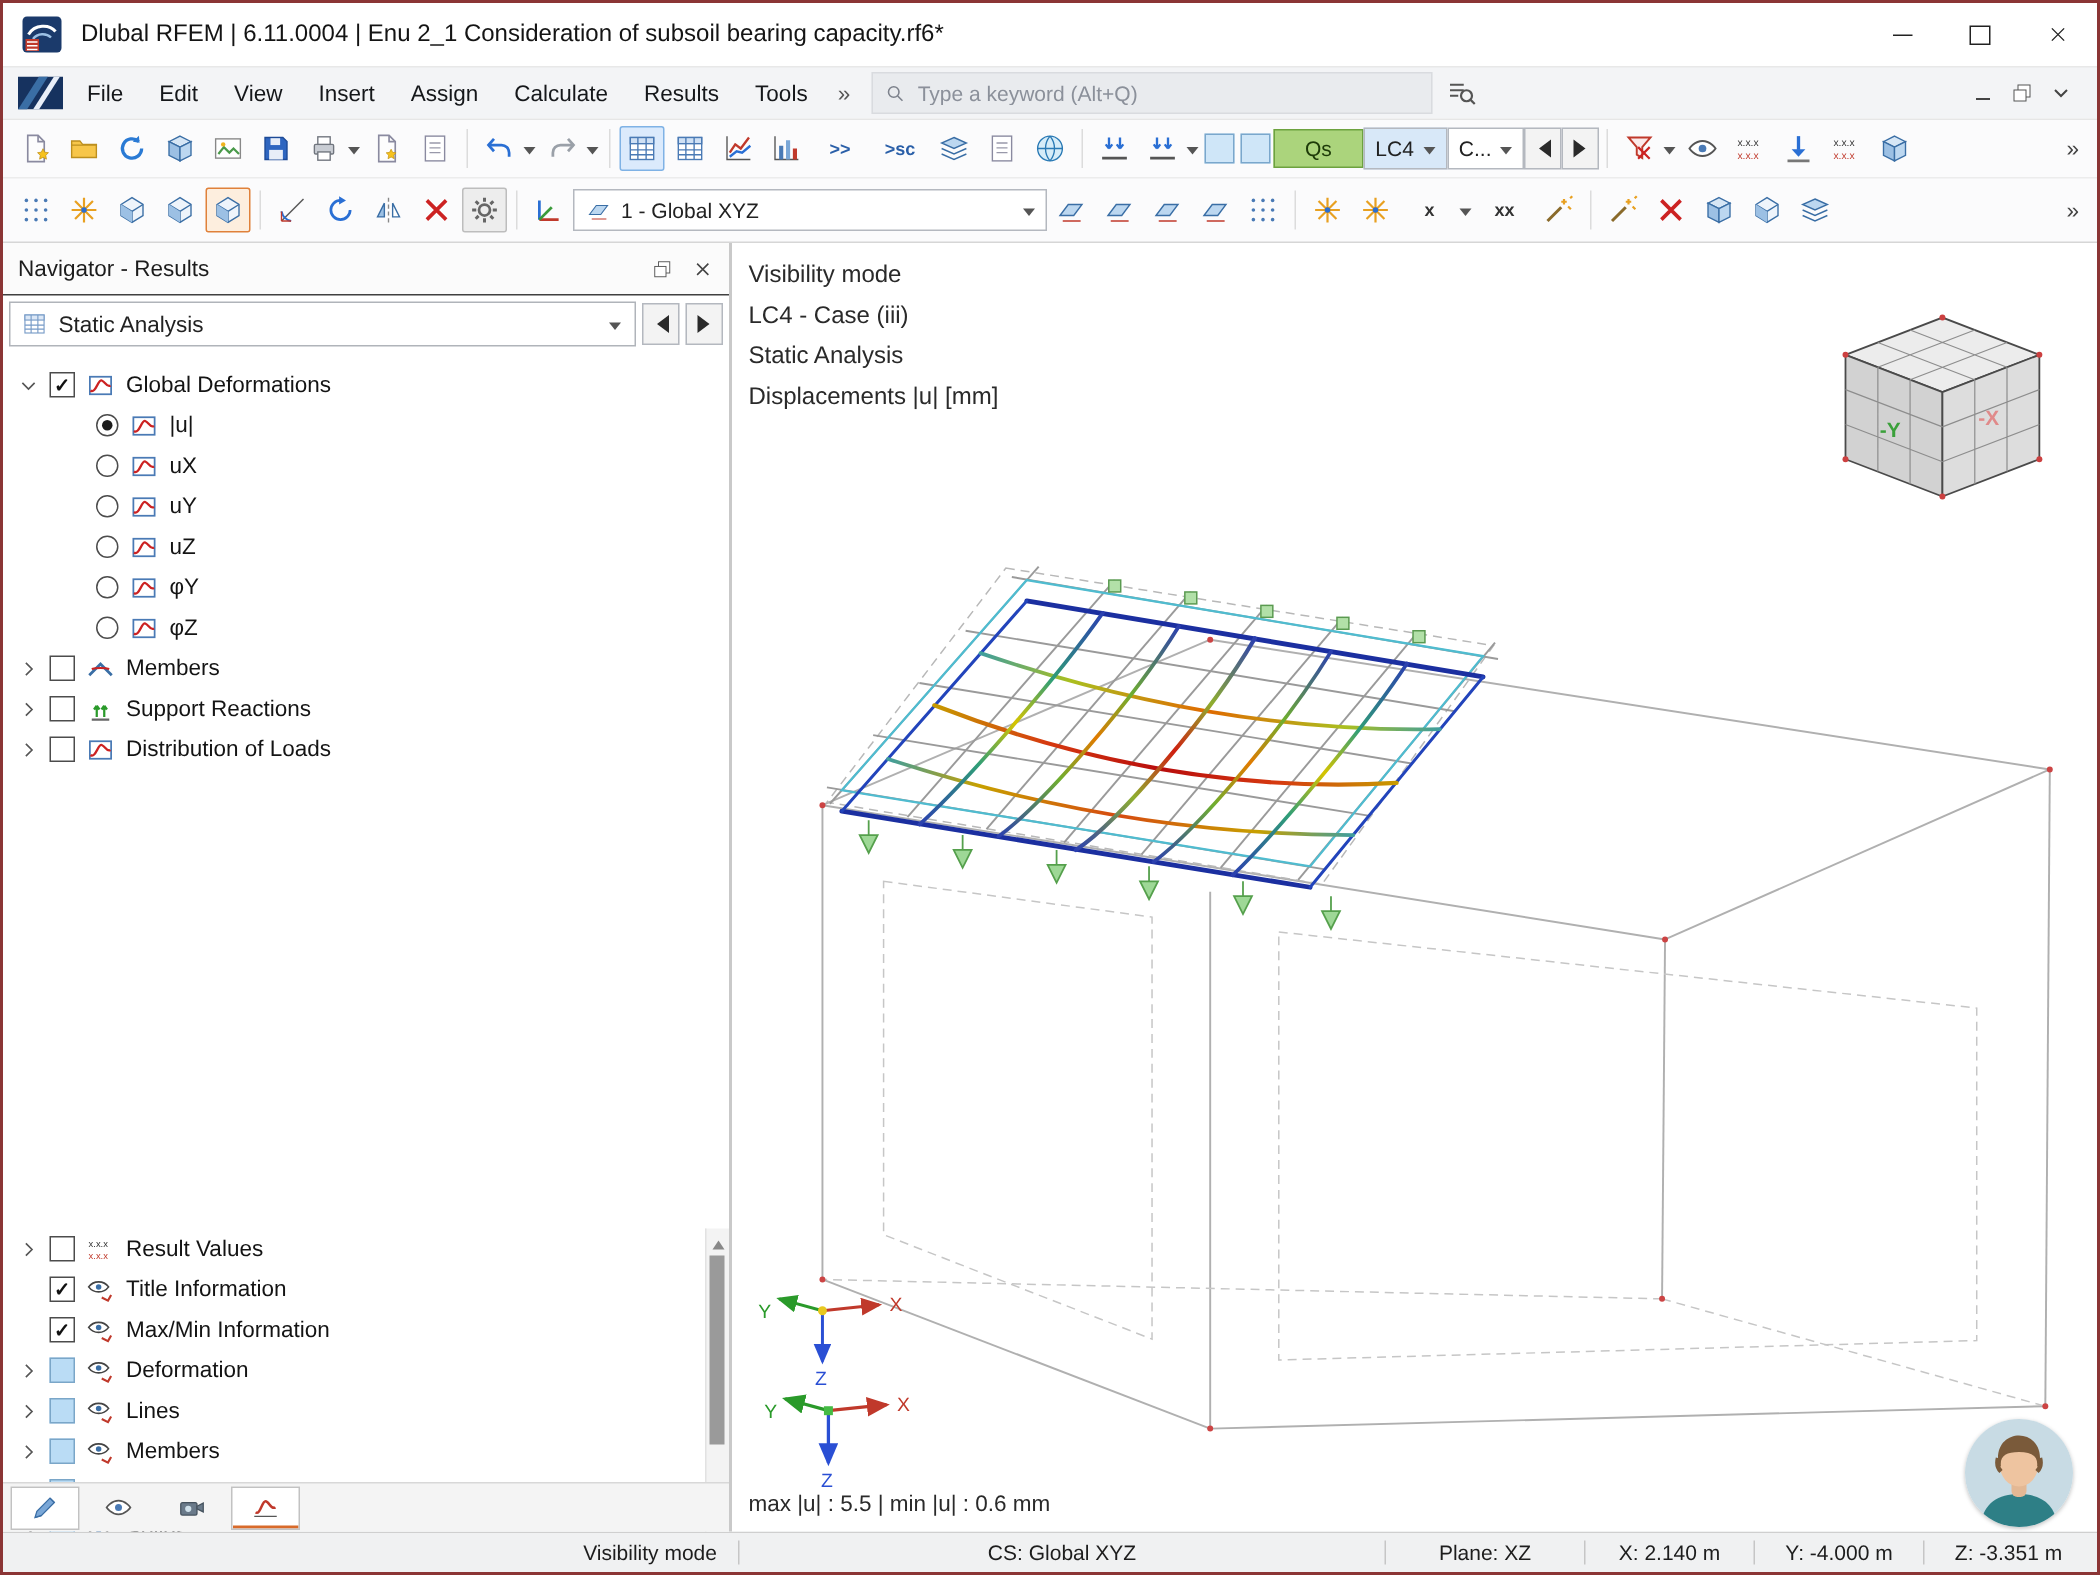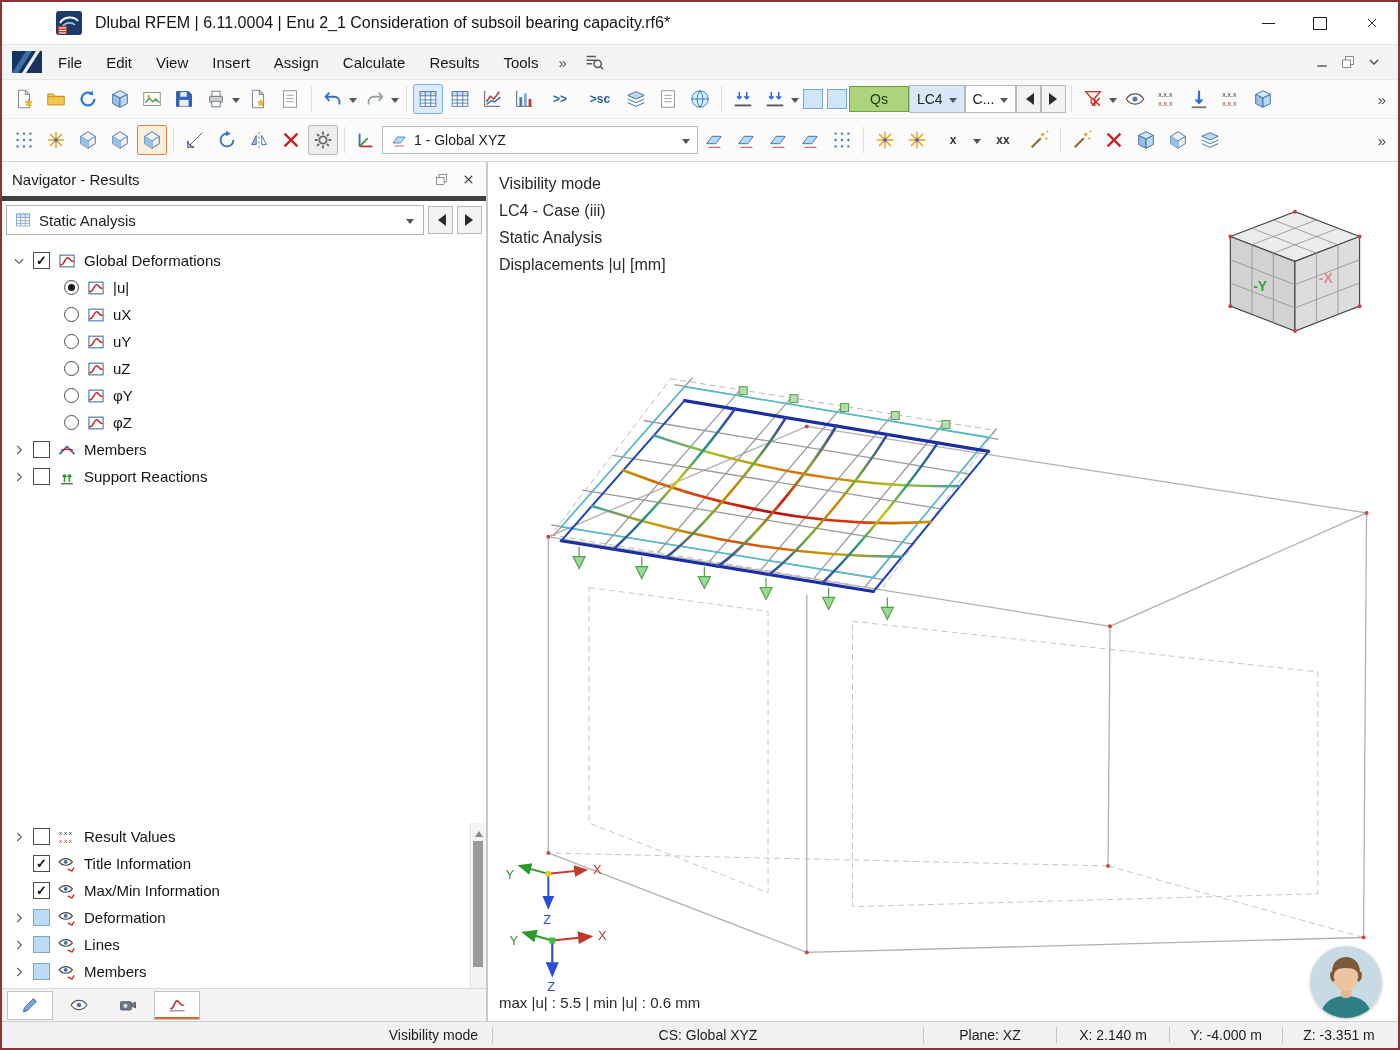--- a/index.html
+++ b/index.html
@@ -1,18 +1,18 @@
 <!DOCTYPE html>
 <html><head>
 <meta charset="utf-8">
 <style>
   html,body{margin:0;padding:0;background:#9a9a9a;font-family:"Liberation Sans",sans-serif;}
   .win{width:1400px;height:1050px;border:2px solid #8b3535;background:#fff;display:flex;flex-direction:column;box-sizing:border-box;position:relative;}
   
-  .titlebar{height:42px;display:flex;align-items:center;padding-left:12px;background:#fff;flex:none;margin-left:41px;}
+  .titlebar{height:42px;display:flex;align-items:center;padding-left:12px;background:#fff;flex:none;}
   .app-ic{width:28px;height:28px;flex:none;}
   .title{font-size:16px;color:#141414;margin-left:12px;white-space:nowrap;}
   .wbtns{margin-left:auto;display:flex;height:100%;}
   .wbtn{width:52px;display:flex;align-items:center;justify-content:center;}
   .glyph-min{width:13px;height:0;border-top:1.6px solid #222;}
   .glyph-max{width:12px;height:11px;border:1.6px solid #222;}
   .glyph-close{width:14px;height:14px;}
   
   .menubar{height:34px;display:flex;align-items:center;background:#f3f4f6;border-top:1px solid #e8e8e8;flex:none;padding:0 6px;}
   .rflag{width:30px;height:22px;flex:none;margin:0 4px;}
@@ -43,21 +43,21 @@
   .sqbtn{width:18px;height:18px;background:#cfe6f8;border:1px solid #7aa7cc;margin:0 2px;flex:none;}
   .navbtn{width:23px;height:26px;border:1px solid #b4b8bf;background:#f3f3f3;display:flex;align-items:center;justify-content:center;flex:none;}
   .tri-l{width:0;height:0;border:6px solid transparent;border-right:8px solid #2a2a2a;margin-right:4px;}
   .tri-r{width:0;height:0;border:6px solid transparent;border-left:8px solid #2a2a2a;margin-left:4px;}
   .ovf{margin-left:auto;color:#444;font-size:15px;padding-right:6px;}
   .wide-combo{width:300px;}
   .wide-combo .lbl{flex:1;}
   
   .main{flex:1;display:flex;min-height:0;}
   .nav{width:484px;flex:none;border-right:2px solid #c9c9c9;display:flex;flex-direction:column;position:relative;background:#fff;}
-  .nav-h{height:34px;display:flex;align-items:center;padding:0 10px;border-bottom:5px solid #404040;background:#fbfbfb;flex:none;justify-content:space-between;}
+  .nav-h{height:34px;display:flex;align-items:center;padding:0 10px;border-bottom:1px solid #404040;background:#fbfbfb;flex:none;justify-content:space-between;}
   .nav-title{font-size:15px;color:#1c1c1c;}
   .nav-hbtns{margin-left:auto;display:flex;gap:12px;align-items:center;}
   .nav-hbtns svg{width:15px;height:15px;}
   .an-row{height:38px;display:flex;align-items:center;padding:0 4px;gap:4px;flex:none;}
   .an-combo{flex:1;height:28px;border:1px solid #b0b4ba;display:flex;align-items:center;padding:0 7px;background:#fff;gap:7px;font-size:15px;color:#222;}
   .an-combo svg{width:18px;height:18px;opacity:.75;}
   .an-combo .caret{margin-left:auto;}
   .nav-body{flex:1;position:relative;overflow:hidden;}
   .trow{height:27px;display:flex;align-items:center;gap:7px;padding-left:10px;font-size:15px;color:#141414;}
   .trow.rrow{padding-left:62px;}
@@ -340,20 +340,26 @@
       </svg>
     <span class="mi">File</span>
     <span class="mi">Edit</span>
     <span class="mi">View</span>
     <span class="mi">Insert</span>
     <span class="mi">Assign</span>
     <span class="mi">Calculate</span>
     <span class="mi">Results</span>
     <span class="mi">Tools</span>
     <span class="movf">»</span>
+    <div class="searchbox">
+      <svg width="15" height="15" viewBox="0 0 24 24">
+          <use href="#sym-maglass"></use>
+        </svg>
+      <input type="text" placeholder="Type a keyword (Alt+Q)" style="">
+    </div>
     <span class="tbi" style="margin-left:4px">
         <svg viewBox="0 0 24 24">
           <use href="#sym-searchopts"></use>
         </svg>
       </span>
     <div class="mb-right">
       <svg viewBox="0 0 24 24">
           <path d="M5 18h14" stroke="#444" stroke-width="2"></path>
         </svg>
       <svg viewBox="0 0 24 24">
@@ -763,20 +769,30 @@
           </div>
           <div class="trow">
             <span class="chev"><svg viewBox="0 0 24 24">
                   <use href="#sym-chevR"></use>
                 </svg></span>
             <span class="cb"></span>
             <span class="ticon"><svg viewBox="0 0 24 24">
                   <use href="#sym-supportR"></use>
                 </svg></span>
             <span>Support Reactions</span>
+          </div>
+          <div class="trow">
+            <span class="chev"><svg viewBox="0 0 24 24">
+                  <use href="#sym-chevR"></use>
+                </svg></span>
+            <span class="cb"></span>
+            <span class="ticon"><svg viewBox="0 0 24 24">
+                  <use href="#sym-deform"></use>
+                </svg></span>
+            <span>Distribution of Loads</span>
           </div>
         </div>
 
         <div class="tree2">
           <div class="trow">
             <span class="chev"><svg viewBox="0 0 24 24">
                   <use href="#sym-chevR"></use>
                 </svg></span>
             <span class="cb"></span>
             <span class="ticon"><svg viewBox="0 0 24 24">

